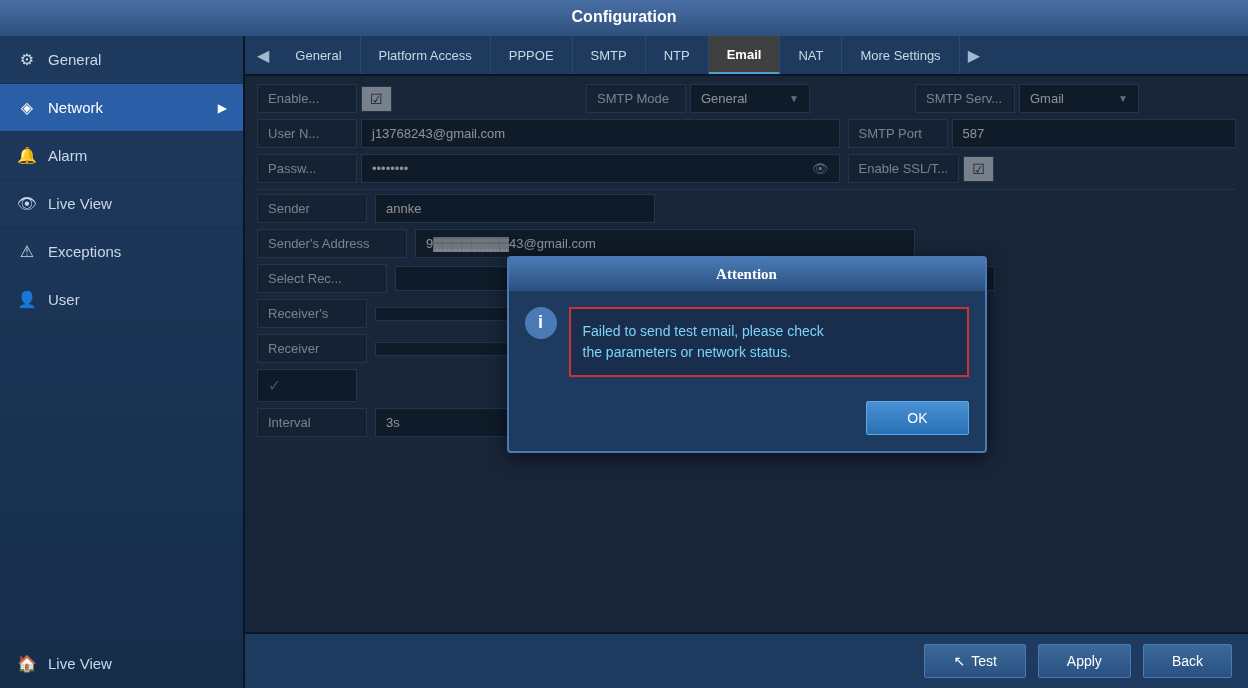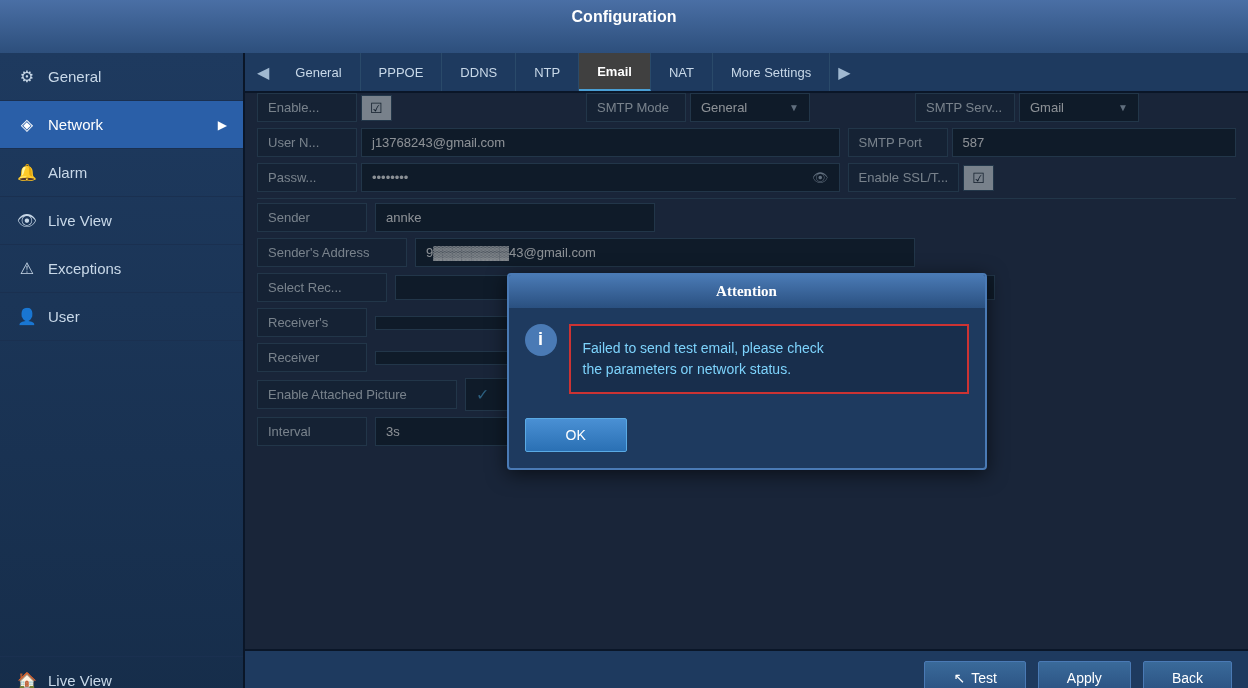--- a/index.html
+++ b/index.html
@@ -14,21 +14,21 @@
     }
 
     
     .title-bar {
       background: linear-gradient(180deg, #4a6fa5 0%, #2d4f7c 100%);
       text-align: center;
       color: white;
       font-size: 16px;
       font-weight: bold;
       padding: 8px 0;
-      height: 53px;
+      height: 36px;
     }
 
     
     .main-layout {
       display: flex;
       height: 652px;
     }
 
     
     .sidebar {
@@ -112,21 +112,21 @@
 
     .tab.active {
       background: #404040;
       color: white;
       font-weight: bold;
       border-bottom: 2px solid #4a9fd4;
     }
 
     
     .form-content {
-      padding: 0 12px;
+      padding: 8px 12px;
       flex: 1;
       position: relative;
     }
 
     .form-row {
       display: flex;
       align-items: center;
       margin-bottom: 6px;
       gap: 8px;
     }
@@ -267,21 +267,21 @@
       padding: 12px;
       color: #7dd3fc;
       font-size: 14px;
       line-height: 1.5;
       flex: 1;
       background: rgba(0,0,0,0.2);
     }
 
     .modal-footer {
       display: flex;
-      justify-content: flex-start;
+      justify-content: flex-end;
       padding: 8px 16px 16px;
     }
 
     .modal-ok-btn {
       background: linear-gradient(180deg, #4a90d4 0%, #2a70b4 100%);
       color: white;
       border: 1px solid #5aaae4;
       padding: 8px 40px;
       font-size: 14px;
       cursor: pointer;
@@ -341,24 +341,27 @@
   </div>
 
   <div class="content-area">
 
     <div class="tab-bar">
       <span class="tab-arrow">◀</span>
       <div class="tab">
         <span>General</span>
       </div>
       <div class="tab">
+        <span>Platform Access</span>
+      </div>
+      <div class="tab">
         <span>PPPOE</span>
       </div>
       <div class="tab">
-        <span>DDNS</span>
+        <span>SMTP</span>
       </div>
       <div class="tab">
         <span>NTP</span>
       </div>
       <div class="tab active">
         <span>Email</span>
       </div>
       <div class="tab">
         <span>NAT</span>
       </div>
@@ -440,21 +443,20 @@
         <div class="field-label" style="min-width:110px">Receiver's</div>
         <div class="field-value" style="max-width:600px; flex:1"></div>
       </div>
 
       <div class="form-row">
         <div class="field-label" style="min-width:110px">Receiver</div>
         <div class="field-value" style="max-width:600px; flex:1"></div>
       </div>
 
       <div class="form-row">
-        <div class="field-label" style="min-width:200px">Enable Attached Picture</div>
         <div class="field-value" style="max-width:100px">
           <span class="checkmark">✓</span>
         </div>
       </div>
 
       <div class="form-row">
         <div class="field-label" style="min-width:110px">Interval</div>
         <div class="select-field" style="min-width:200px">
           <span>3s</span>
           <span class="dropdown-arrow">▼</span>

